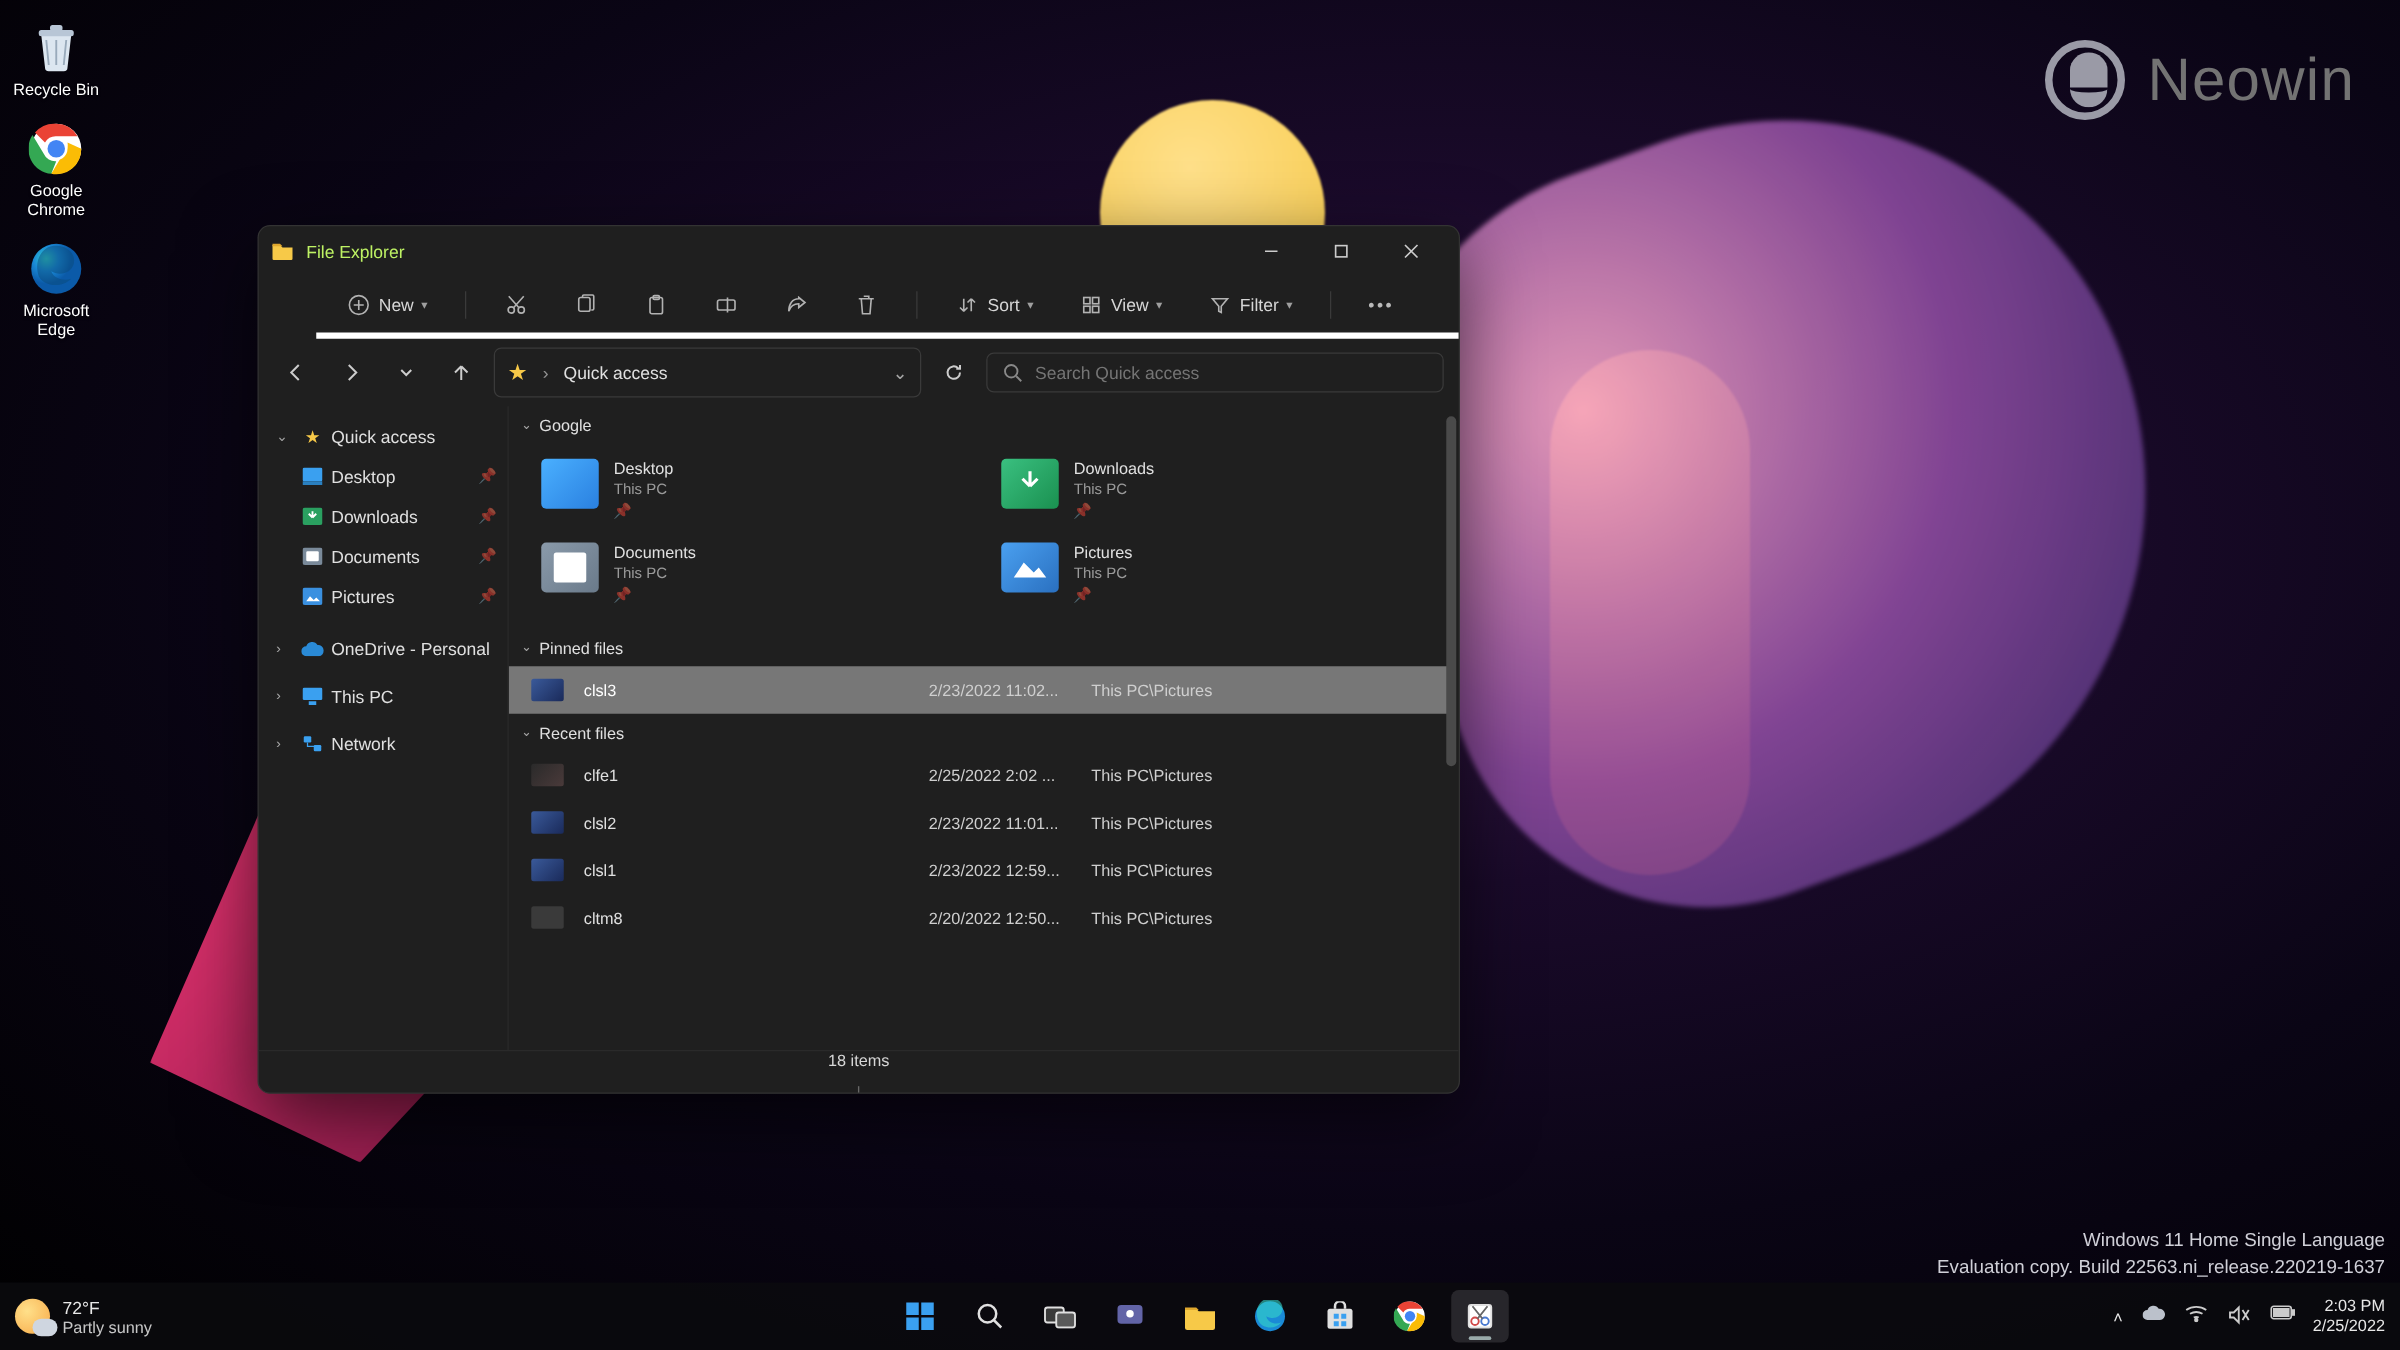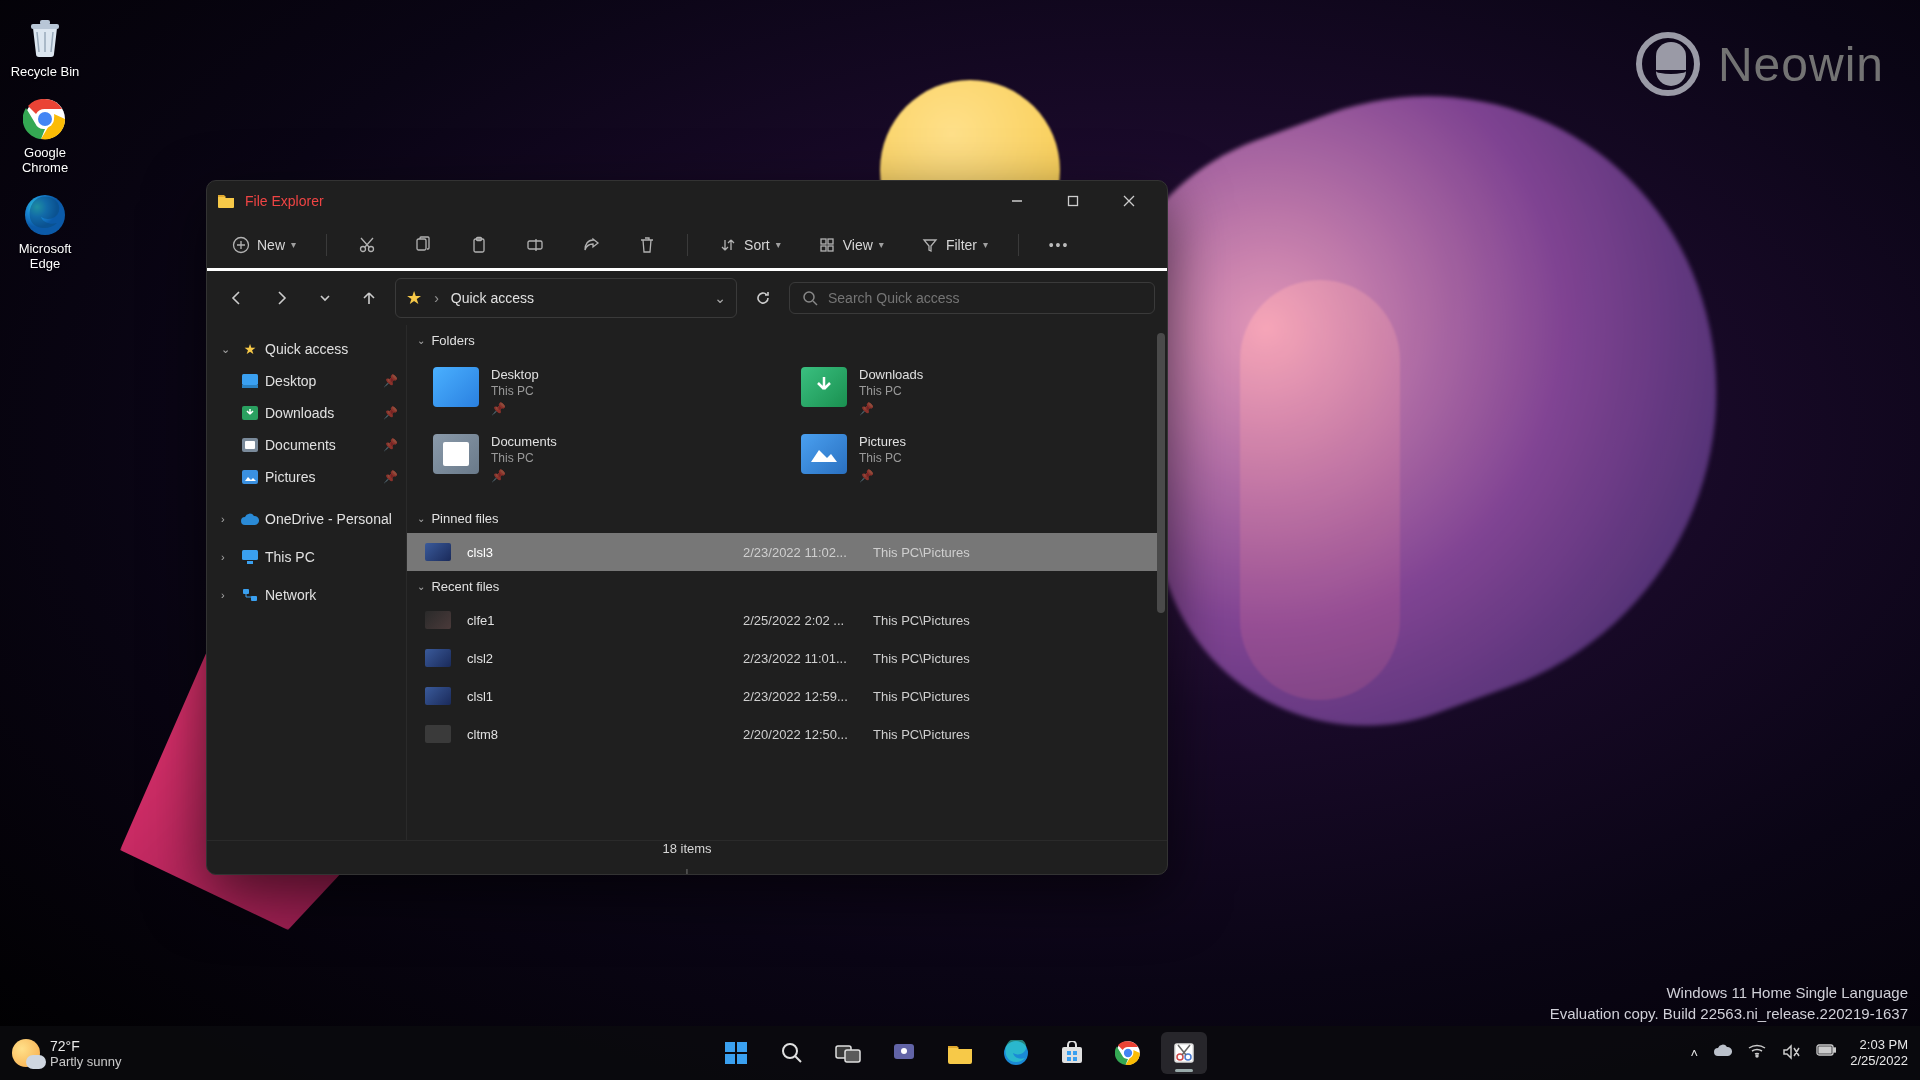--- a/index.html
+++ b/index.html
@@ -56,26 +56,26 @@
 .eval-text { position:absolute; bottom:56px; right:12px; text-align:right; color:#d0d0d8; font-size:15px; line-height:1.4;}
 
 
 .window {
   position: absolute; top: 180px; left: 206px; width: 962px; height: 695px;
   background: #1f1f1f; border-radius: 10px; overflow: hidden;
   box-shadow: 0 20px 60px rgba(0,0,0,.6);
   border: 1px solid #333;
   display:flex; flex-direction:column;
 }
-.titlebar { height: 40px; display:flex; align-items:center; padding: 0 10px; color:#ef4444; font-size:14px; }
+.titlebar { height: 40px; display:flex; align-items:center; padding: 0 10px; color:#bef264; font-size:14px; }
 .titlebar .ti-icon { width:18px; height:18px; margin-right:10px; }
 .win-controls { margin-left:auto; display:flex; }
 .win-ctrl { width:56px; height:40px; display:flex; align-items:center; justify-content:center; color:#d0d0d0; cursor:pointer; }
 
-.toolbar { height:50px; display:flex; align-items:center; padding:0 14px; gap:16px; border-bottom:3px solid #ffffff;}
+.toolbar { height:50px; display:flex; align-items:center; padding:0 14px; gap:16px; border-bottom:5px solid #ffffff;margin-left:46px;}
 .tool-btn { height:36px; padding:0 10px; display:flex; align-items:center; gap:6px; color:#d6d6d6; font-size:14px; border-radius:4px; cursor:pointer;}
 .tool-sep { width:1px; height:22px; background:#3a3a3a; margin:0 4px;}
 .tool-icon { width:20px; height:20px; display:flex; align-items:center; justify-content:center; opacity:.85;}
 
 .navbar { height:54px; display:flex; align-items:center; padding:0 12px; gap:8px; }
 .nav-btn { width:36px; height:36px; display:flex; align-items:center; justify-content:center; color:#d6d6d6; border-radius:4px; cursor:pointer;}
 .addr-bar { flex:none; width:342px; height:40px; border:1px solid #3a3a3a; border-radius:6px; display:flex; align-items:center; padding:0 10px; color:#e0e0e0; font-size:14px; gap:8px;}
 .addr-star { color:#f7c948; font-size:18px;}
 .addr-chev { margin:0 4px; opacity:.6;}
 .addr-down { margin-left:auto; opacity:.7; cursor:pointer;}
@@ -443,21 +443,21 @@
           </span>
         <span>Network</span>
       </div>
     </div>
 
     <div class="content">
       <div class="scrollbar-fake"></div>
       <div class="content-scroll">
         <div class="section-header">
           <span class="chev">⌄</span>
-          <span>Folders</span>
+          <span>Google</span>
         </div>
         <div class="folder-grid">
           <div class="folder-card">
             <div class="folder-ico" style="background:linear-gradient(135deg,#4ab0ff,#2a80e0)"></div>
             <div class="folder-meta">
               <span>Desktop</span>
               <span class="sub">This PC</span>
               <span class="pinmark">📌</span>
             </div>
           </div>

